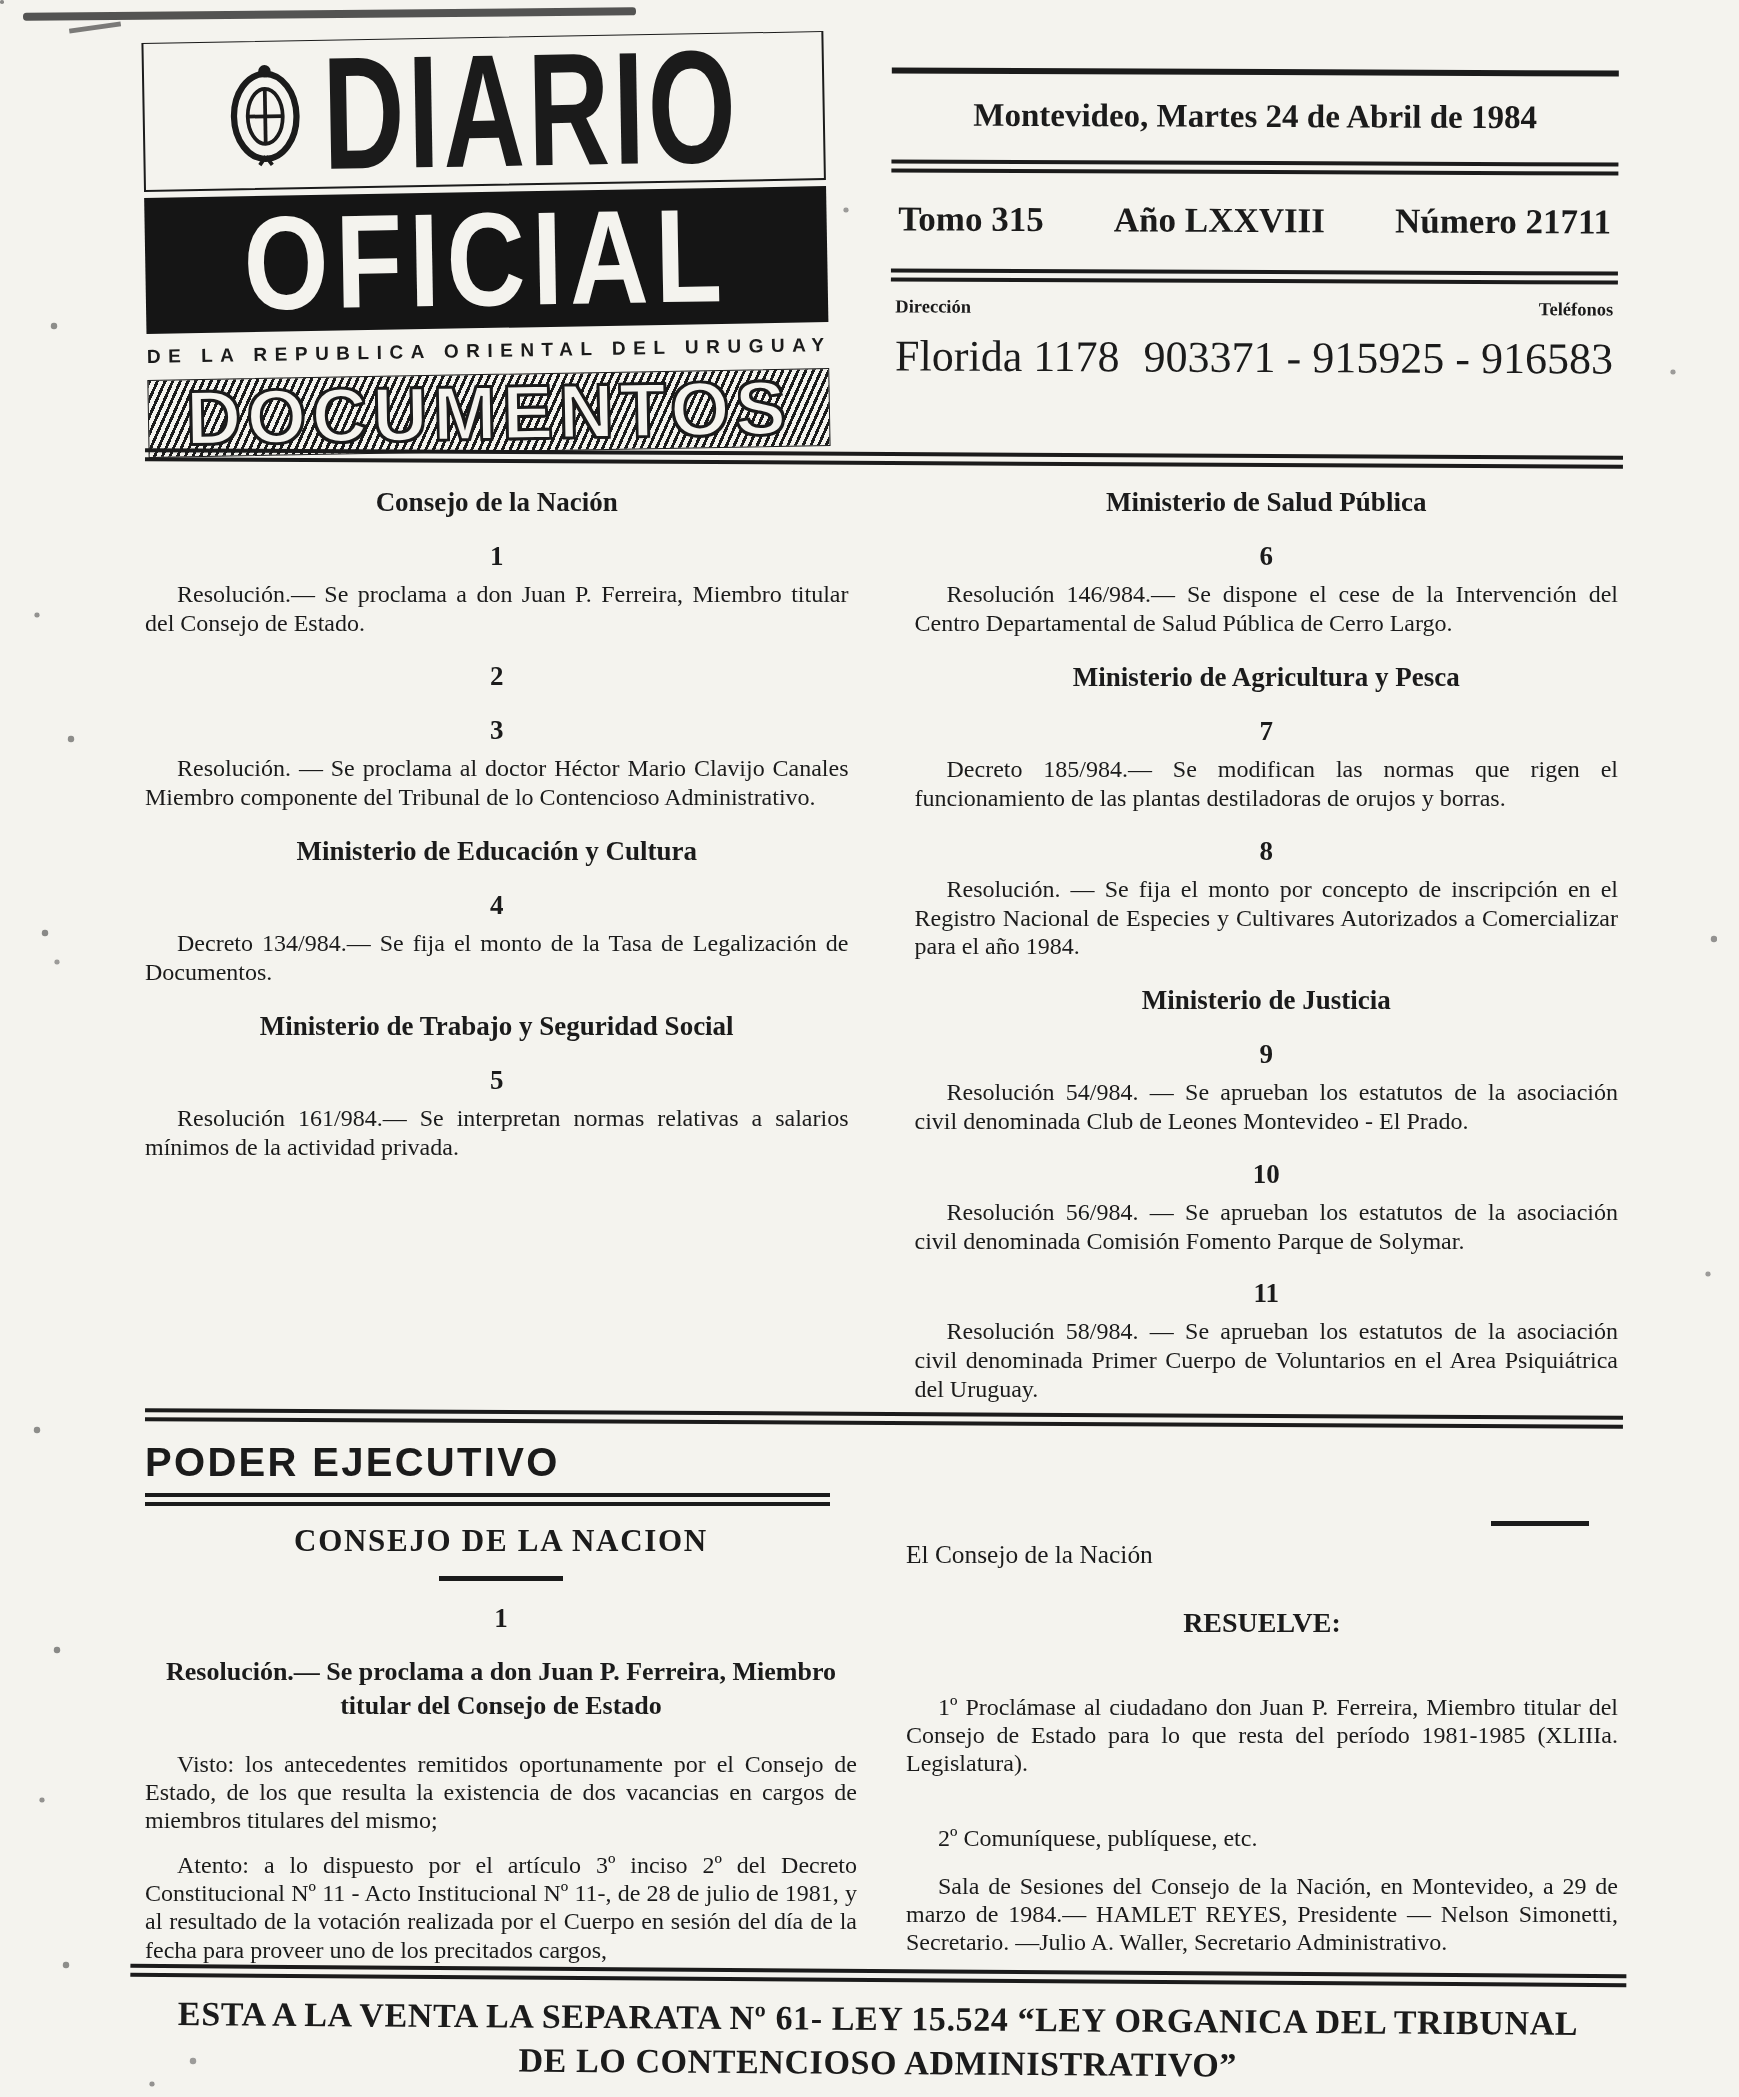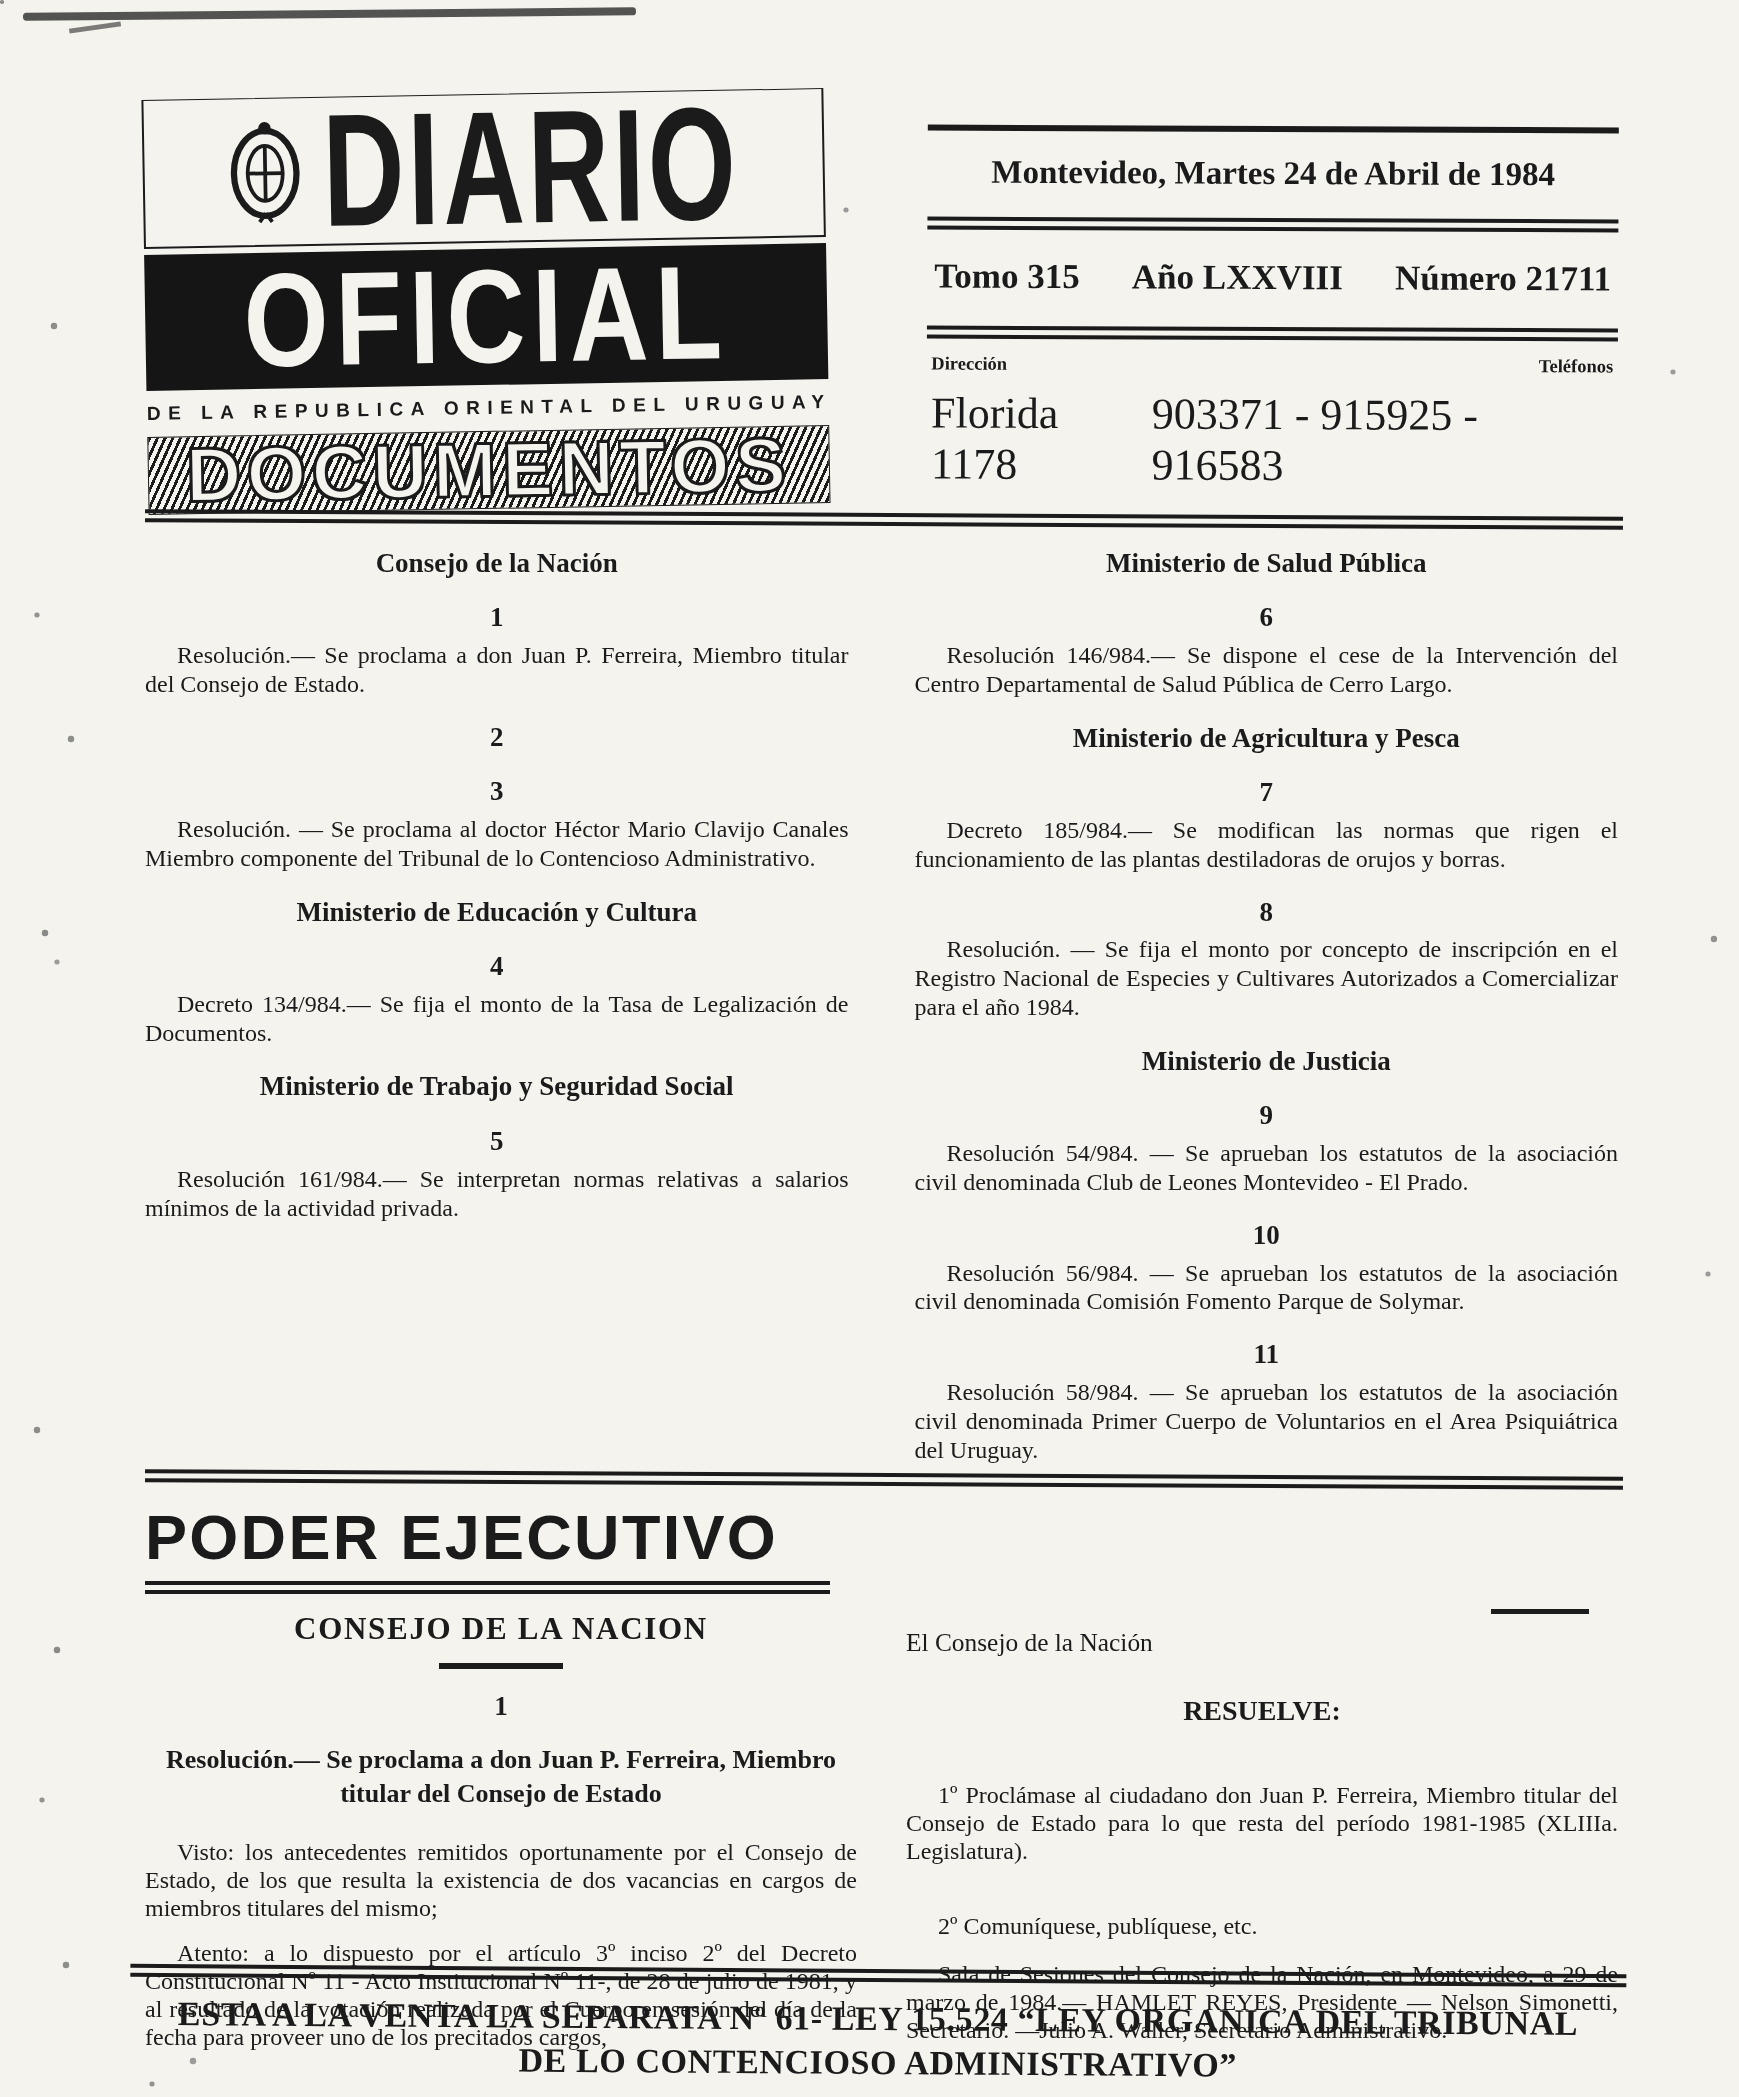--- a/index.html
+++ b/index.html
@@ -17,21 +17,21 @@
   .specks{position:absolute;top:0;left:0;width:3.5px;height:3.5px;border-radius:50%;background:#333;opacity:.55;
     box-shadow: 52px 324px 0 1.2px #3a3a3a, 35px 613px 0 0.6px #444, 69px 737px 0 1.2px #3a3a3a,
     43px 931px 0 1.2px #333, 55px 960px 0 0.6px #555, 1712px 937px 0 1.2px #444,
     35px 1428px 0 1.2px #3a3a3a, 55px 1648px 0 1.2px #333, 40px 1798px 0 0.6px #444,
     64px 1963px 0 1.2px #3a3a3a, 191px 2059px 0 1.2px #555, 150px 2082px 0 0.6px #444,
     1671px 370px 0 0.6px #555, 1706px 1272px 0 0.6px #555, 844px 208px 0 0.6px #555;}
   
   .rule{background:#1b1b1b;height:6.4px;}
   .rule-double{height:5.2px;border-top:4.6px solid #1b1b1b;border-bottom:4.6px solid #1b1b1b;}
   
-  .masthead{display:flex;gap:100px;padding:53px 121px 0 145px;margin-top:41px;}
+  .masthead{display:flex;gap:64px;padding:37px 121px 0 145px;}
   .m-left{width:682px;flex:none;transform:rotate(-1deg);transform-origin:50% 50%;}
   .diario-box{border:2.9px solid #1b1b1b;border-top-width:1.7px;height:146px;display:flex;align-items:center;justify-content:center;gap:19.7px;padding:0 5.8px;}
   .diario-text{font-family:"Liberation Sans",sans-serif;font-weight:bold;font-size:113px;letter-spacing:3.5px;line-height:1;display:inline-block;transform:scaleY(1.42);}
   .oficial-box{margin-top:5.8px;background:#151515;height:136px;display:flex;align-items:center;justify-content:center;}
   .oficial-text{color:#f4f3ee;font-family:"Liberation Sans",sans-serif;font-weight:bold;font-size:109px;letter-spacing:7px;line-height:1;display:inline-block;transform:scaleY(1.22);}
   .m-caption{margin-top:12.7px;font-family:"Liberation Sans",sans-serif;font-weight:bold;font-size:19px;letter-spacing:7.5px;white-space:nowrap;text-align:center;}
   .documentos{margin-top:11.6px;height:76px;background:repeating-linear-gradient(115deg,#1b1b1b 0 2.9px,#f4f3ee 2.9px 7px);border:1.7px solid #1b1b1b;display:flex;align-items:center;justify-content:center;}
   .documentos-text{font-family:"Liberation Sans",sans-serif;font-weight:bold;font-size:76px;letter-spacing:5.8px;line-height:1;color:#f4f3ee;-webkit-text-stroke:2.3px #1b1b1b;text-shadow:-1.7px -1.7px 0 #1b1b1b,1.7px -1.7px 0 #1b1b1b,-1.7px 1.7px 0 #1b1b1b,1.7px 1.7px 0 #1b1b1b;}
   .m-right{flex:1;margin-top:32px;transform:rotate(.25deg);}
   .m-date{text-align:center;font-weight:bold;font-size:33px;padding:23px 0 25.4px;}
@@ -40,21 +40,21 @@
   .m-values{display:flex;justify-content:space-between;font-size:44px;padding:12.7px 4.6px 22px;}
   
   .sumario-title{font-family:"Liberation Sans",sans-serif;font-weight:bold;font-size:60px;letter-spacing:2.9px;margin:8px 0 8px 145px;}
   .full-rule{margin:0 116px 0 145px;transform:rotate(.3deg);}
   .sum-cols{display:flex;gap:66px;padding:17.3px 121px 8px 145px;}
   .col{flex:1;font-size:24px;line-height:1.2;}
   .sec{text-align:center;font-weight:bold;font-size:27px;margin:23px 17.3px 0;}
   .num{text-align:center;font-weight:bold;font-size:27px;margin:22px 0 0;}
   .item{margin-top:7.5px;text-align:justify;text-indent:32px;}
   
-  .ej-title{font-family:"Liberation Sans",sans-serif;font-weight:bold;font-size:63px;letter-spacing:2.3px;margin:15px 0 8px 145px;}
+  .ej-title{font-family:"Liberation Sans",sans-serif;font-weight:bold;font-size:40px;letter-spacing:2.3px;margin:15px 0 8px 145px;}
   .half-rule{margin-left:145px;width:685px;}
   .ej-cols{display:flex;gap:49px;padding:7px 121px 0 145px;}
   .ej-org{text-align:center;font-weight:bold;font-size:31px;letter-spacing:1.7px;margin-top:9.3px;}
   .org-rule{width:124px;height:5.2px;background:#1b1b1b;margin:16px auto 0;}
   .ej-num{text-align:center;font-weight:bold;font-size:27px;margin-top:21px;}
   .ej-head{text-align:center;font-weight:bold;font-size:26px;line-height:1.3;margin:21px 17.3px 0;}
   .ej-p{font-size:24px;line-height:1.17;text-align:justify;text-indent:32px;margin-top:23px;}
   .ej-p.tight{margin-top:17.3px;}
   .ej-dash{width:98px;height:5.2px;background:#1b1b1b;margin:8px 29px 12.7px auto;}
   .ej-intro{font-size:25.4px;}

